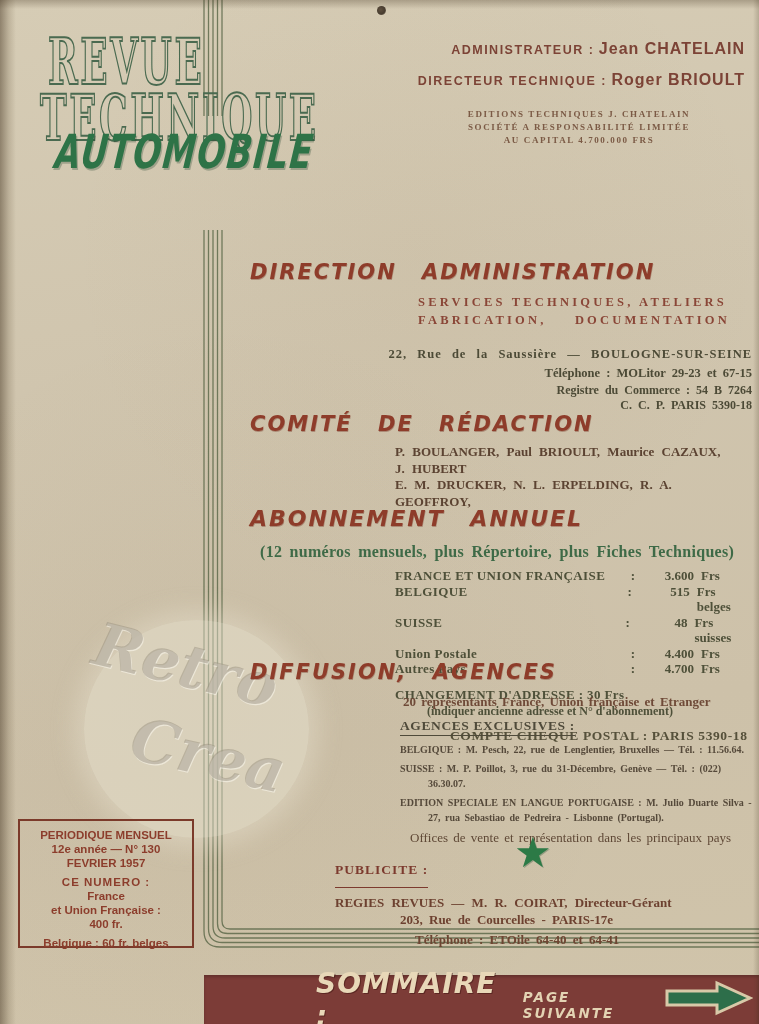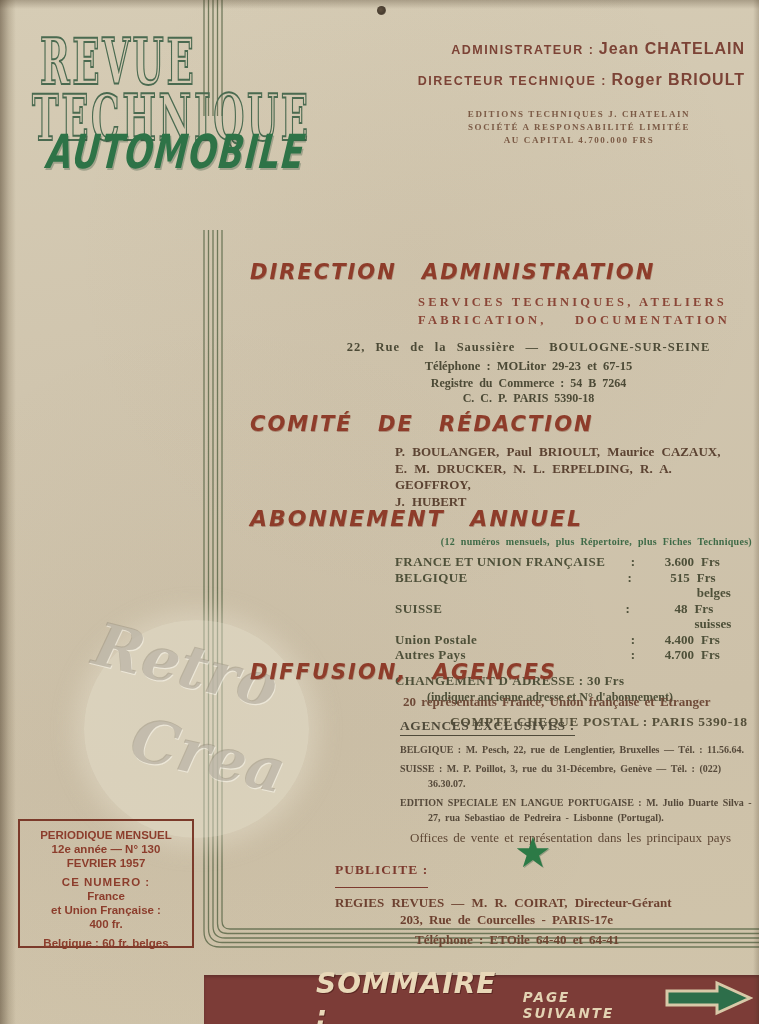--- a/index.html
+++ b/index.html
@@ -15,21 +15,21 @@
     background:linear-gradient(to bottom,rgba(70,55,35,0.30),transparent);z-index:4;}
   .edge-right{position:absolute;right:0;top:0;width:6px;height:100%;
     background:linear-gradient(to left,rgba(70,55,35,0.22),transparent);z-index:4;}
   .staple{position:absolute;left:377px;top:6px;width:9px;height:9px;border-radius:50%;
     background:radial-gradient(circle at 40% 40%,#4a3a2a,#2e2318 60%,rgba(90,75,55,0.2));opacity:.85;z-index:4;}
 
   
   .lines-svg{position:absolute;left:0;top:0;z-index:1;}
 
   
-  .mast{position:absolute;left:32px;top:28px;z-index:3;}
+  .mast{position:absolute;left:40px;top:28px;z-index:3;}
   .mast-outline{font-family:"DejaVu Serif",serif;font-weight:bold;color:transparent;
     -webkit-text-stroke:1.7px #4a6a50;letter-spacing:4px;line-height:60px;font-size:56px;
     transform:scale(0.64,1.12);transform-origin:left top;white-space:nowrap;}
   .mast-l1{margin-left:8px;}
   .mast-l2{margin-top:-4px;}
   .mast-solid{font-family:"DejaVu Sans",sans-serif;font-weight:900;font-style:italic;
     color:#2e7347;font-size:46px;letter-spacing:2px;line-height:46px;white-space:nowrap;
     transform:scale(0.72,1.02) skewX(-8deg);transform-origin:left top;margin-top:-16px;margin-left:18px;
     text-shadow:2px 2px 0 rgba(25,60,40,0.28);}
 
@@ -47,31 +47,31 @@
   
   .sec{position:absolute;left:250px;width:502px;z-index:3;}
   .sec-h{font-family:"DejaVu Sans",sans-serif;font-weight:900;font-style:italic;
     color:#8e3c2a;font-size:21px;letter-spacing:2px;word-spacing:16px;white-space:nowrap;
     text-shadow:0.5px 0.5px 0 rgba(110,40,25,0.35);}
 
   .dir-sub{margin-top:9px;padding-left:168px;font-weight:bold;font-size:12.5px;color:#8a4637;
     letter-spacing:3.2px;line-height:18px;white-space:nowrap;}
   .dir-sub2{padding-left:168px;font-weight:bold;font-size:12.5px;color:#8a4637;
     letter-spacing:3.2px;word-spacing:22px;line-height:18px;white-space:nowrap;}
-  .dir-addr{margin-top:11px;padding-left:55px;width:447px;text-align:center;color:#4c4a36;}
+  .dir-addr{margin-top:18px;padding-left:55px;width:447px;text-align:right;color:#4c4a36;}
   .dir-addr .a1{font-size:12.5px;font-weight:bold;letter-spacing:1px;word-spacing:6px;white-space:nowrap;}
   .dir-addr .a2{margin-top:4px;font-size:12.5px;font-weight:bold;word-spacing:3px;}
   .dir-addr .a3{margin-top:2px;font-size:12px;font-weight:bold;word-spacing:3px;}
   .dir-addr .a4{font-size:12px;font-weight:bold;word-spacing:3px;}
 
   .comite-names{margin-top:8px;padding-left:145px;font-size:13px;font-weight:bold;color:#5c4332;
     line-height:16.5px;word-spacing:4px;}
 
-  .abo-sub{margin-top:5px;padding-left:10px;font-size:10px;font-weight:bold;color:#3e6a47;
-    letter-spacing:0.3px;word-spacing:3px;white-space:nowrap;text-align:right;}
+  .abo-sub{margin-top:12px;padding-left:10px;font-size:16px;font-weight:bold;color:#3e6a47;
+    letter-spacing:0.3px;word-spacing:3px;white-space:nowrap;}
   .abo-table{margin-top:7px;padding-left:145px;color:#4e5039;font-size:13px;font-weight:bold;}
   .abo-row{display:flex;line-height:15.5px;}
   .abo-row .lab{width:232px;letter-spacing:0.4px;}
   .abo-row .col{width:12px;text-align:center;}
   .abo-row .num{width:55px;text-align:right;}
   .abo-row .suf{margin-left:7px;}
   .abo-chg{margin-top:10px;padding-left:145px;font-size:13px;font-weight:bold;color:#4e5039;letter-spacing:0.4px;}
   .abo-note{margin-top:1px;padding-left:177px;font-size:12px;font-weight:bold;color:#4e5039;}
   .abo-cmp{margin-top:9px;padding-left:200px;font-size:13.5px;font-weight:bold;color:#55503a;letter-spacing:0.6px;}
 
@@ -173,22 +173,22 @@
       <div class="a2">Téléphone : MOLitor 29-23 et 67-15</div>
       <div class="a3">Registre du Commerce : 54 B 7264</div>
       <div class="a4">C. C. P. PARIS 5390-18</div>
     </div>
   </div>
 
   <div class="sec" style="top:412px;">
     <div class="sec-h">COMITÉ DE RÉDACTION</div>
     <div class="comite-names">
       <div>P. BOULANGER, Paul BRIOULT, Maurice CAZAUX,</div>
+      <div>J. HUBERT</div>
       <div>E. M. DRUCKER, N. L. ERPELDING, R. A. GEOFFROY,</div>
-      <div>J. HUBERT</div>
     </div>
   </div>
 
   <div class="sec" style="top:506px;">
     <div class="sec-h" style="font-size:22px;">ABONNEMENT ANNUEL</div>
     <div class="abo-sub">(12 numéros mensuels, plus Répertoire, plus Fiches Techniques)</div>
     <div class="abo-table">
       <div class="abo-row">
         <span class="lab">FRANCE ET UNION FRANÇAISE</span>
         <span class="col">:</span>

